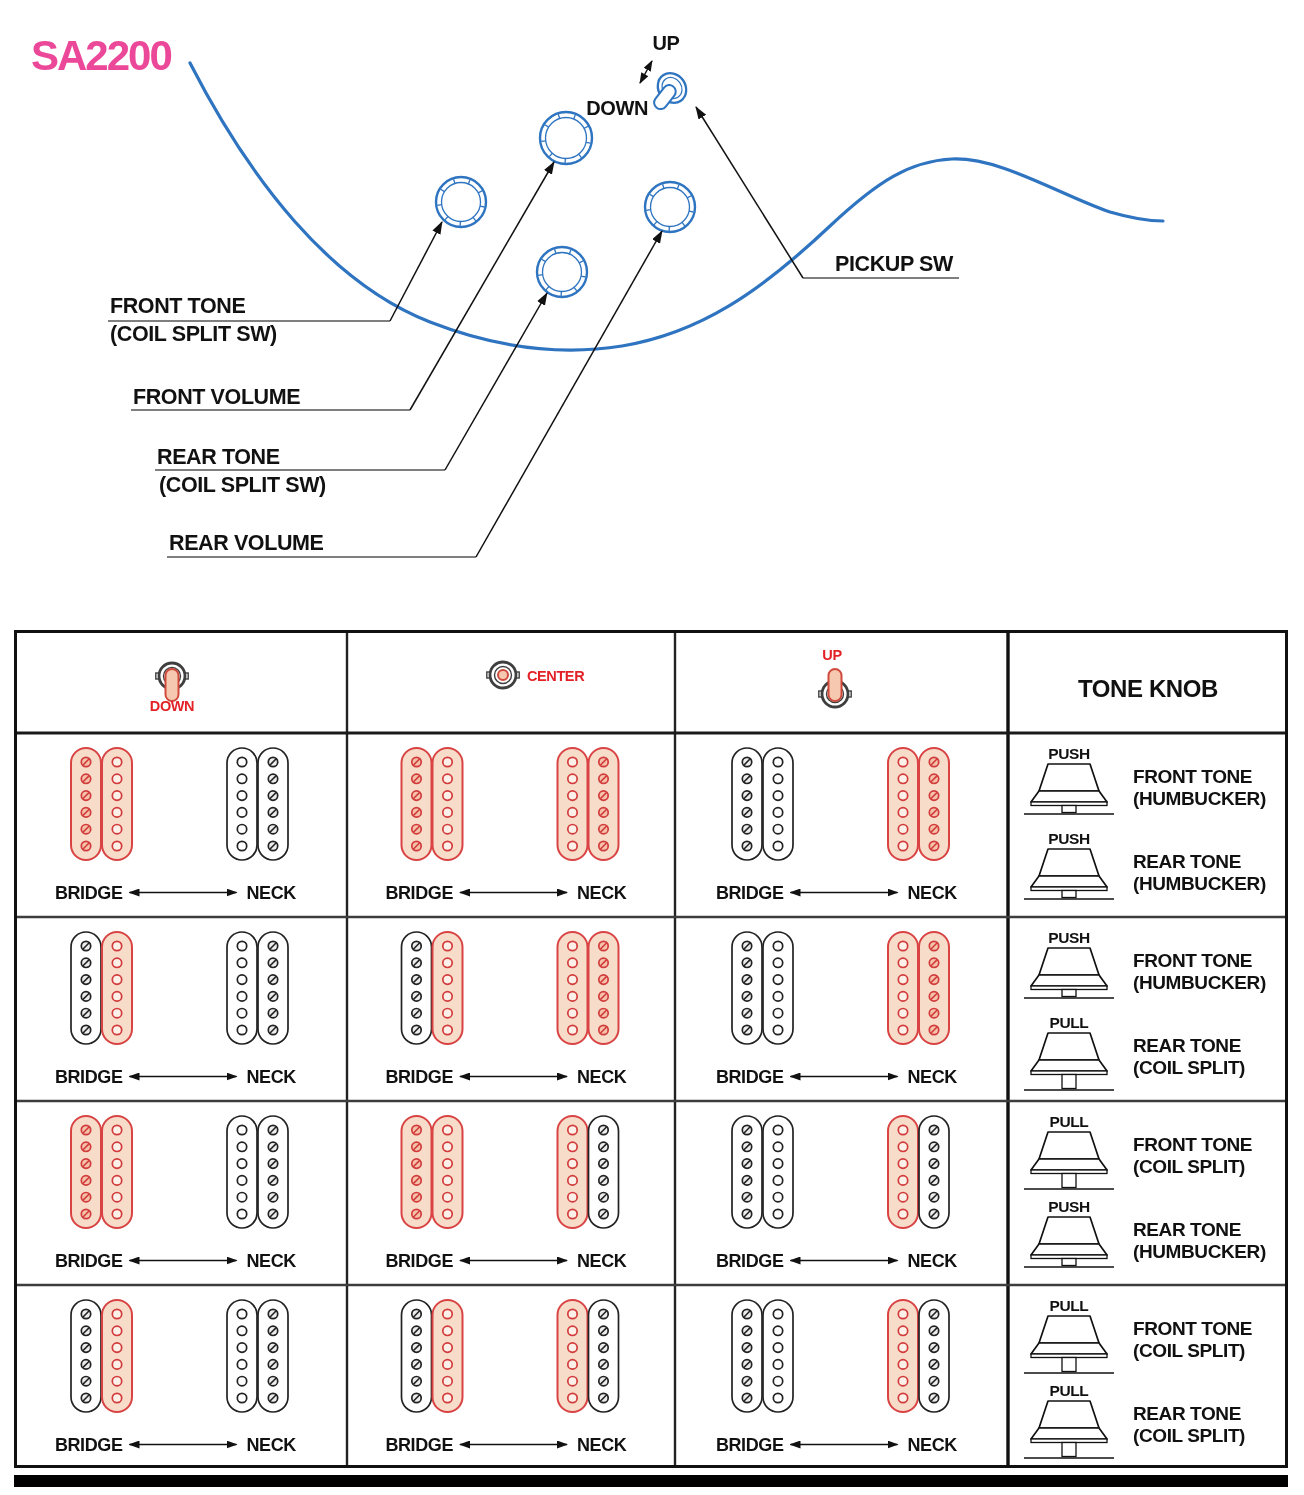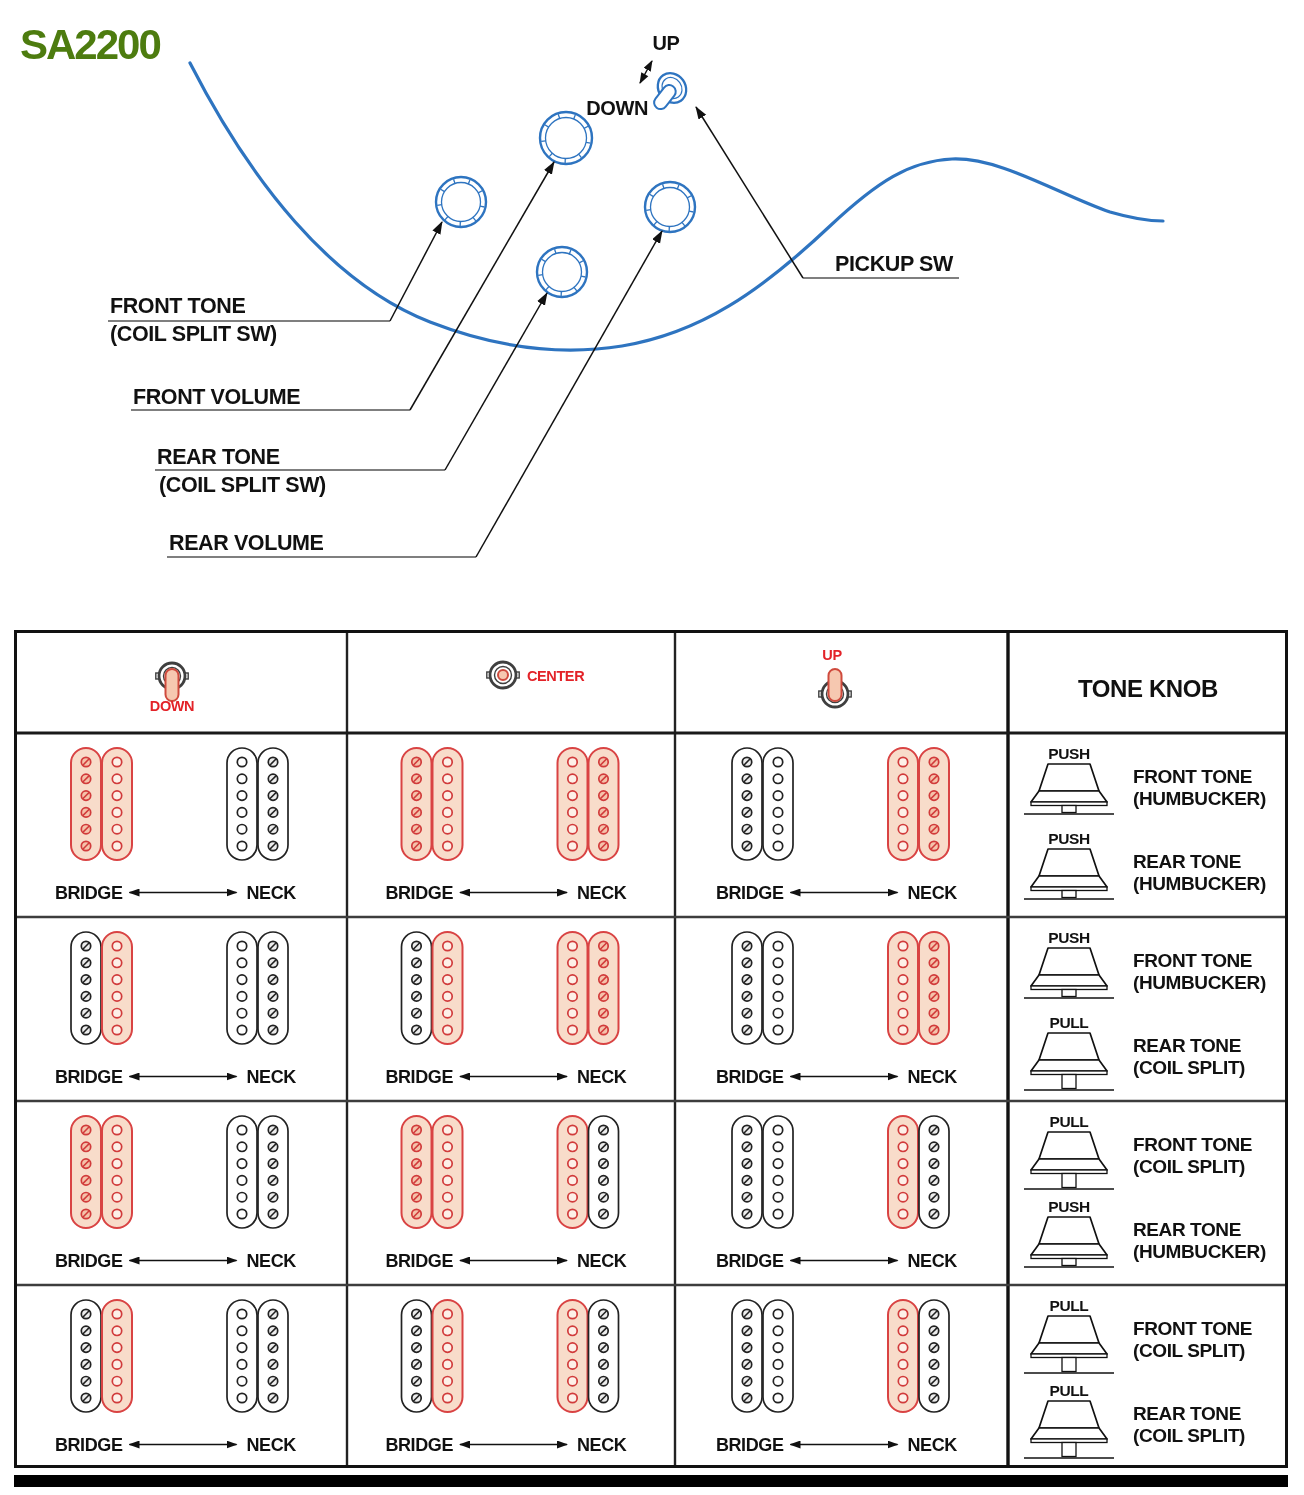--- a/index.html
+++ b/index.html
@@ -1,19 +1,19 @@
 <!DOCTYPE html>
 <html><head>
 <meta charset="utf-8">
 <style>
   html,body{margin:0;padding:0;}
   body{width:1304px;height:1495px;background:#fff;position:relative;overflow:hidden;
        font-family:"Liberation Sans",sans-serif;}
-  #page-title{position:absolute;left:15px;top:16px;margin:5px;font-size:42px;font-weight:bold;
-       letter-spacing:-2px;color:#4d7c0f;}
+  #page-title{position:absolute;left:15px;top:16px;margin:16px;font-size:42px;font-weight:bold;
+       letter-spacing:-2px;color:#ec4899;}
   #top-svg{position:absolute;left:0;top:0;}
   #table-svg{position:absolute;left:14px;top:630px;}
   svg text{font-family:"Liberation Sans",sans-serif;font-weight:bold;}
 </style>
 </head>
 <body>
 
 <h1 id="page-title">SA2200</h1>
 <svg id="top-svg" width="1304" height="627">
     <defs>

